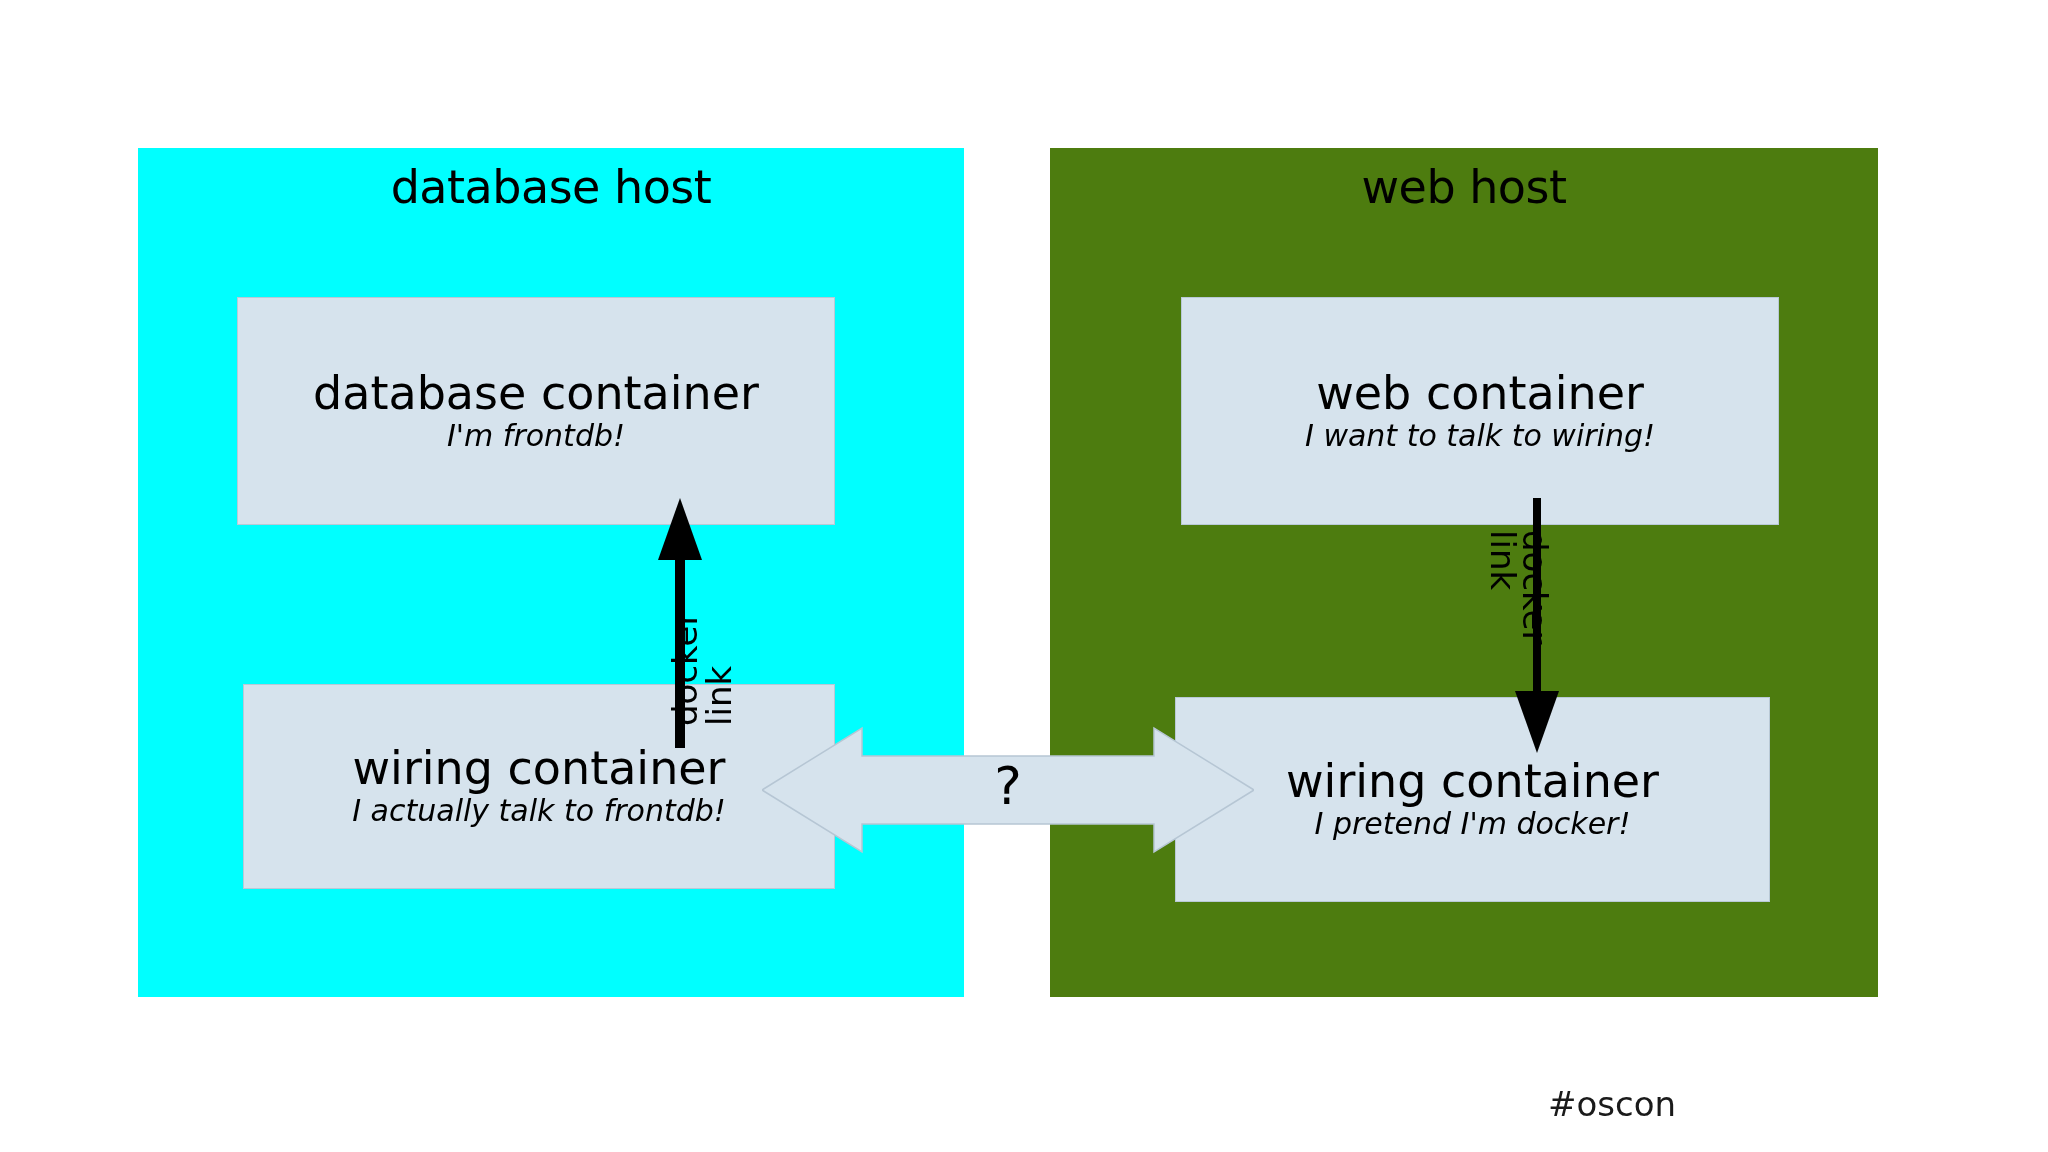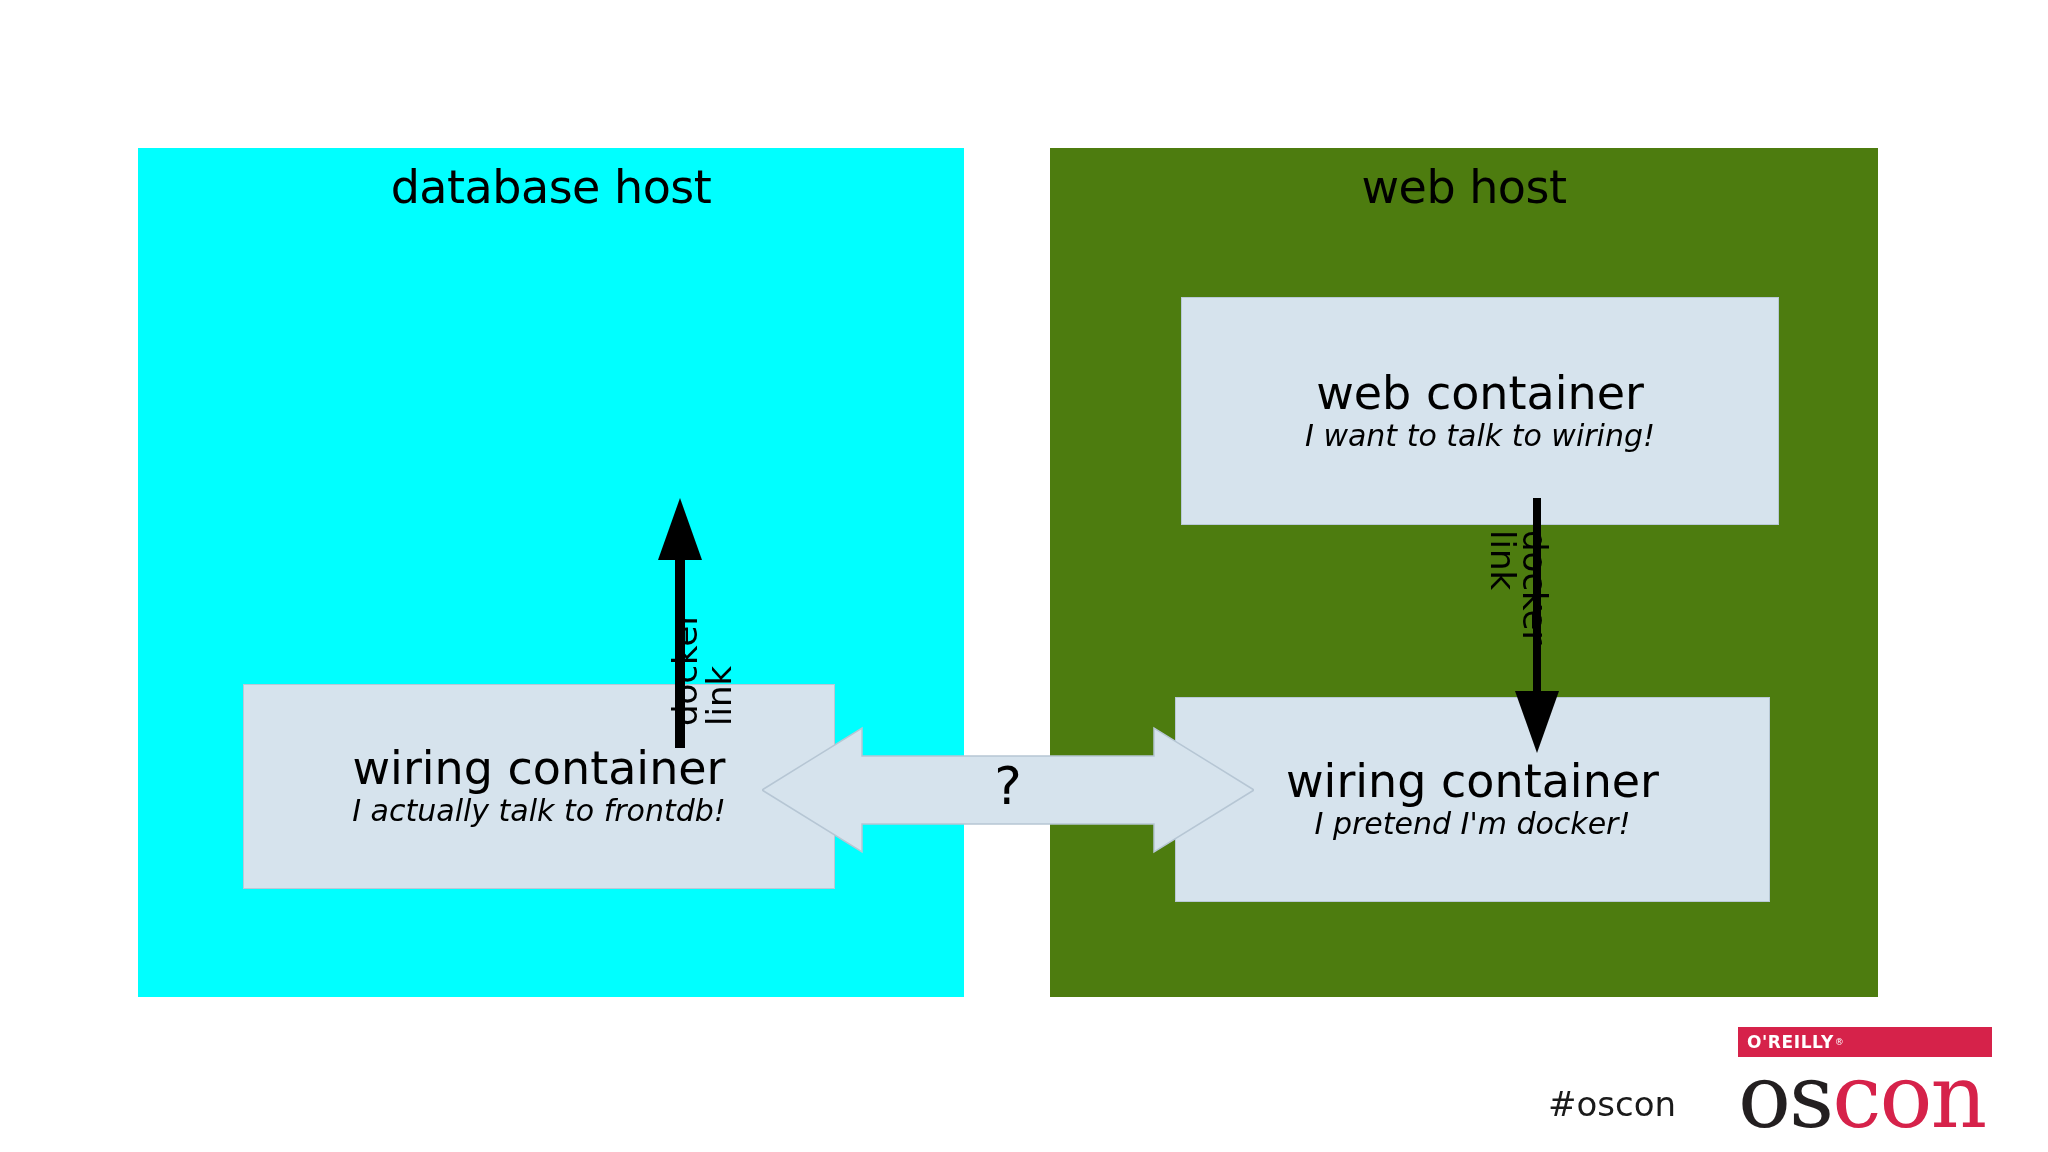--- a/index.html
+++ b/index.html
@@ -228,20 +228,24 @@
   #oscon-con { color: #d6224a; }
 </style>
 </head>
 <body>
 
 <div id="stage">
 
   <div class="host-panel" id="host-db">
     <div class="host-title">database host</div>
 
+    <div class="container-box" id="box-db-container">
+      <div class="container-title">database container</div>
+      <div class="container-sub">I'm frontdb!</div>
+    </div>
 
     <div class="container-box" id="box-db-wiring">
       <div class="container-title">wiring container</div>
       <div class="container-sub">I actually talk to frontdb!</div>
     </div>
 
     <div class="link-arrow" id="link-db">
       <svg width="60" height="250" viewBox="0 0 60 250">
         <polygon points="30,0 52,62 8,62" fill="#000000"></polygon>
         <rect x="25" y="55" width="10" height="195" fill="#000000"></rect>
@@ -276,23 +280,14 @@
 
   <div id="bidir-arrow">
     <svg width="492" height="148" viewBox="0 0 492 148">
       <polygon points="0,74 100,12 100,40 392,40 392,12 492,74 392,136 392,108 100,108 100,136" fill="#d6e3ed" stroke="#b6c6d4" stroke-width="1.5"></polygon>
     </svg>
     <div id="bidir-question">?</div>
   </div>
 
   <div id="hashtag">#oscon</div>
 
-  <div id="oscon-logo">
-    <div id="oreilly-badge">
-      <span>O'REILLY</span>
-      <span id="oreilly-reg">®</span>
-    </div>
-    <div id="oscon-word">
-      <span id="oscon-os">os</span><span id="oscon-con">con</span>
-    </div>
-  </div>
 
 </div>
 
 </body></html>

